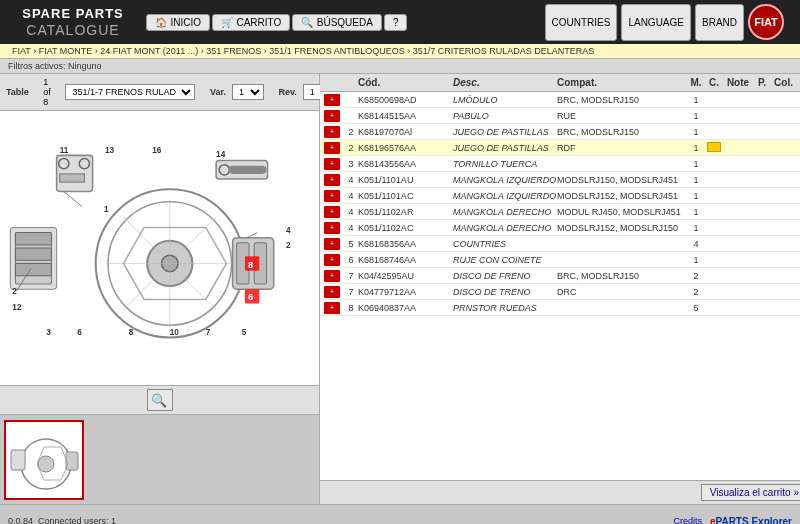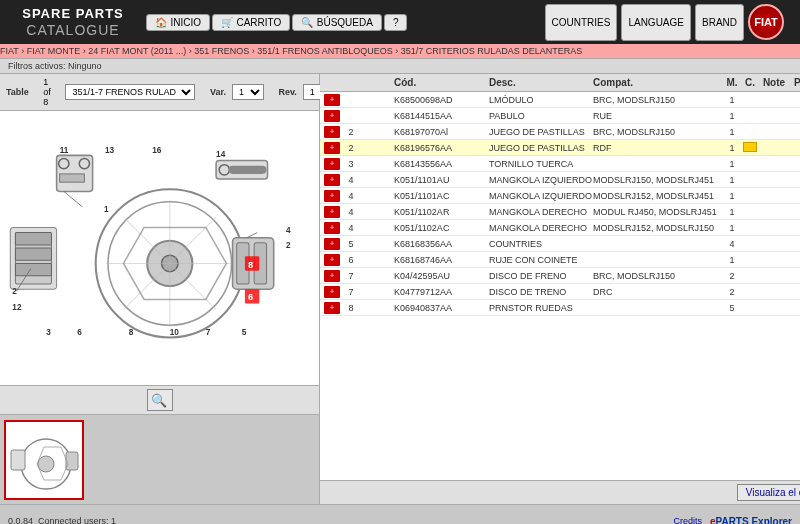--- a/index.html
+++ b/index.html
@@ -80,23 +80,23 @@
       background: #e8e8e8;
       border: 1px solid #999;
       border-radius: 3px;
       padding: 12px 6px;
       font-size: 10px;
       cursor: pointer;
     }
 
     
     #breadcrumb-bar {
-      background: #fca5a5;
+      background: #fef9c3;
       border-bottom: 1px solid #aaa;
-      padding: 2px 0;
+      padding: 2px 12px;
       font-size: 9px;
       color: #333;
       white-space: nowrap;
       overflow: hidden;
       text-overflow: ellipsis;
     }
 
     
     #filter-bar {
       background: #d8d8d8;
@@ -223,22 +223,22 @@
       background: #e0e0e0;
       border-bottom: 1px solid #aaa;
       display: flex;
       align-items: center;
       padding: 3px 4px;
       font-size: 10px;
       font-weight: bold;
       color: #333;
     }
     .col-num { width: 14px; text-align: center; }
-    .col-cod { width: 95px; margin-left: 36px; }
-    .col-desc { width: 104px; }
+    .col-cod { width: 95px; }
+    .col-desc { width: 104px; font-style: italic; }
     .col-compat { width: 130px; }
     .col-m { width: 18px; text-align: center; }
     .col-c { width: 18px; text-align: center; }
     .col-note { width: 30px; text-align: center; }
     .col-p { width: 18px; text-align: center; }
     .col-col { width: 25px; text-align: center; }
     .col-r { width: 14px; text-align: center; }
     .col-icon { width: 20px; }
 
     #parts-table-body {

